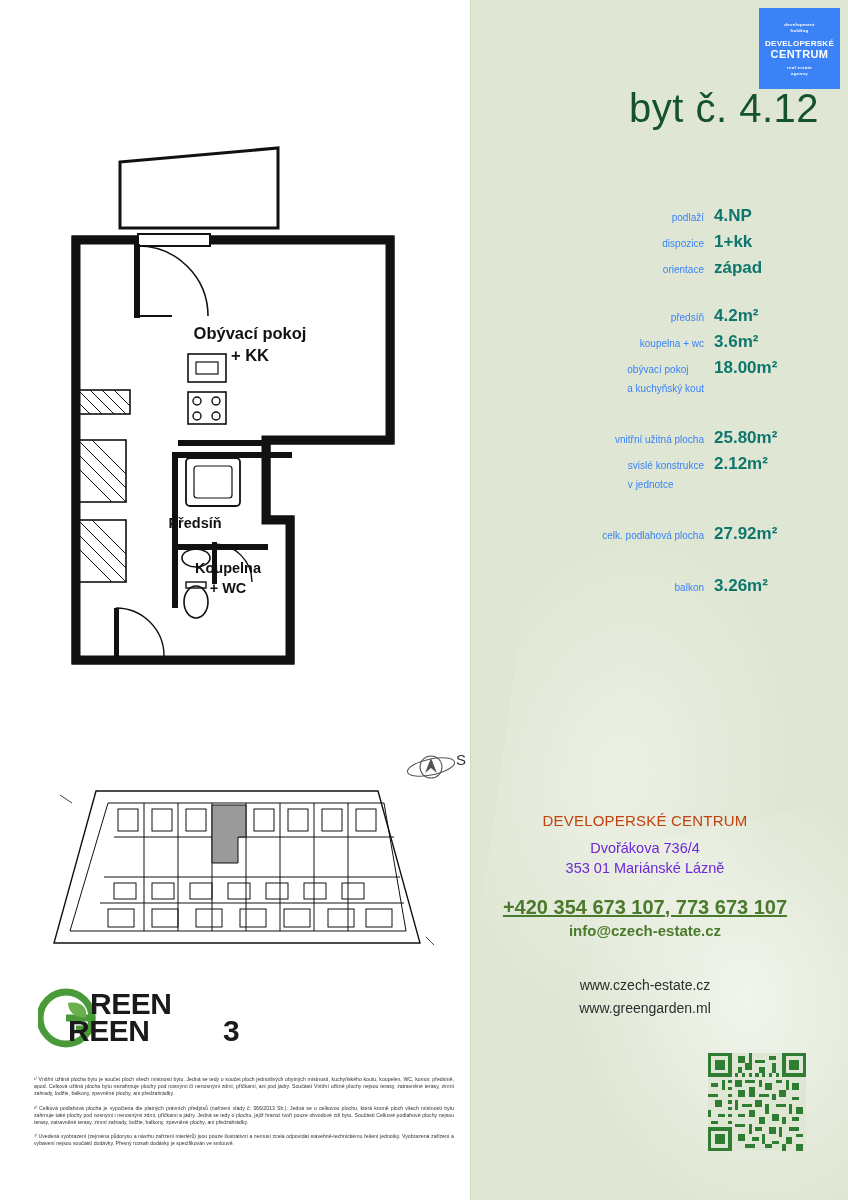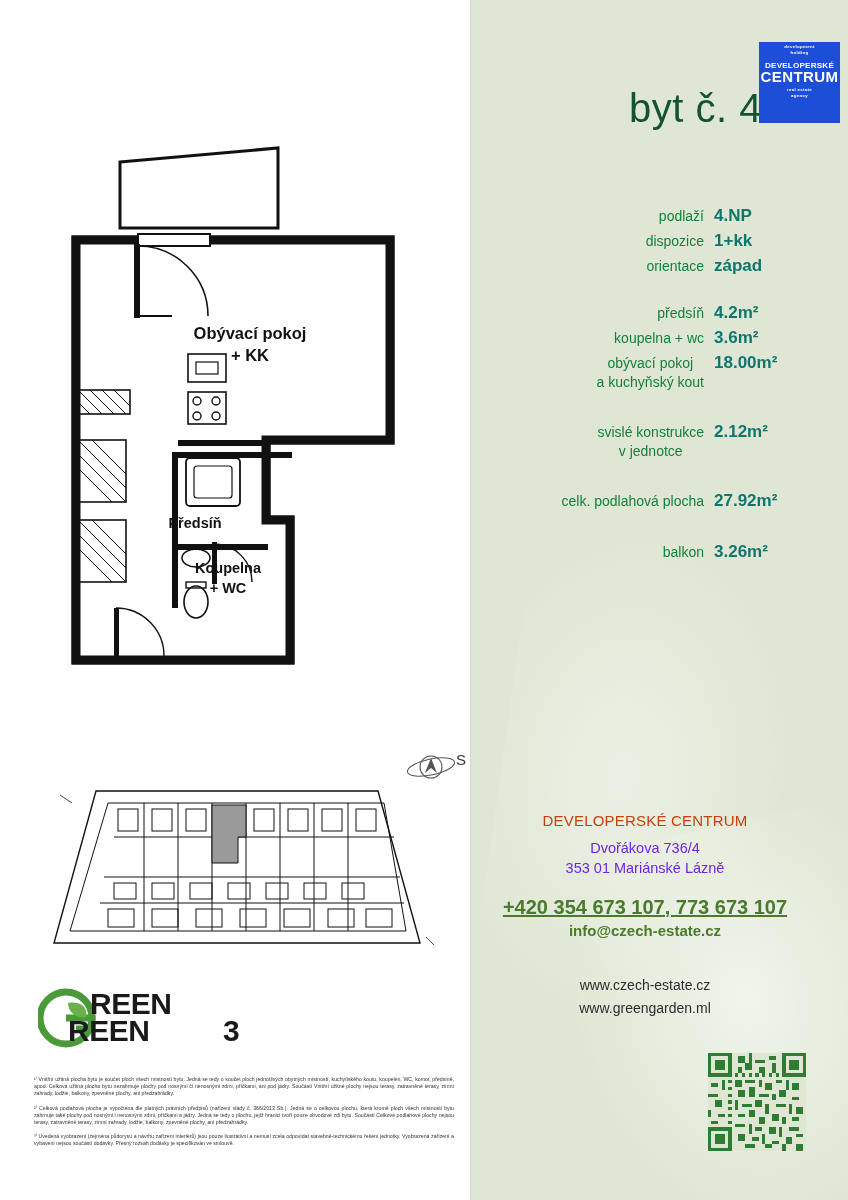--- a/index.html
+++ b/index.html
@@ -37,49 +37,48 @@
     background: radial-gradient(ellipse at 40% 50%, rgba(255,255,255,0.40) 0%, rgba(255,255,255,0.0) 65%);
     transform: rotate(8deg);
     pointer-events: none;
   }
 
   
   .logo-box {
     position: absolute;
     left: 759px; top: 8px;
     width: 81px; height: 81px;
-    background: #1d4ed8;
+    background: #3b82f6;
     color: #ffffff;
     text-align: center;
-    padding-top: 2px;
+    padding-top: 14px;
     z-index: 5;
-    margin-top: 34px;
   }
   .logo-small { font-size: 4.4px; letter-spacing: .3px; line-height: 6px; font-weight: 700; text-transform: lowercase;}
   .logo-main1 { font-size: 8.1px; font-weight: 700; letter-spacing: .2px; margin-top: 5px; line-height: 10px;}
-  .logo-main2 { font-size: 15px; font-weight: 700; letter-spacing: .4px; line-height: 11px;}
+  .logo-main2 { font-size: 11px; font-weight: 700; letter-spacing: .4px; line-height: 11px;}
   .logo-small2 { font-size: 4.4px; letter-spacing: .3px; line-height: 6px; font-weight: 700; margin-top: 5px;}
 
   .apt-title {
     position: absolute;
     left: 471px; top: 86px;
     width: 348px;
     text-align: right;
     font-size: 40px;
     font-weight: 400;
     color: #14532d;
     letter-spacing: 0.5px;
     z-index: 4;
   }
 
   
   .specs { position: absolute; left: 490px; top: 205px; width: 320px; z-index: 4; }
   .spec-row { display: flex; justify-content: flex-end; align-items: baseline; margin-bottom: 3px; }
   .spec-label {
-    font-size: 14px; color: #15803d; text-align: center;
+    font-size: 10px; color: #3b82f6; text-align: left;
     padding-right: 10px; line-height: 21px;
   }
   .spec-value {
     font-size: 17px; font-weight: 700; color: #0f766e; text-align: left;
     width: 96px; line-height: 21px;
   }
   .spec-gap { height: 22px; }
   .spec-gap-lg { height: 26px; }
   .lbl-2line { line-height: 19px; }
 
@@ -177,20 +176,24 @@
     <div class="spec-row">
       <div class="spec-label lbl-2line">
         <div>obývací pokoj</div>
         <div>a kuchyňský kout</div>
       </div>
       <div class="spec-value"><span>18.00</span><span>m²</span></div>
     </div>
 
     <div class="spec-gap-lg"></div>
 
+    <div class="spec-row">
+      <div class="spec-label">vnitřní užitná plocha</div>
+      <div class="spec-value"><span>25.80</span><span>m²</span></div>
+    </div>
     <div class="spec-row">
       <div class="spec-label lbl-2line">
         <div>svislé konstrukce</div>
         <div>v jednotce</div>
       </div>
       <div class="spec-value"><span>2.12</span><span>m²</span></div>
     </div>
 
     <div class="spec-gap-lg"></div>
 

